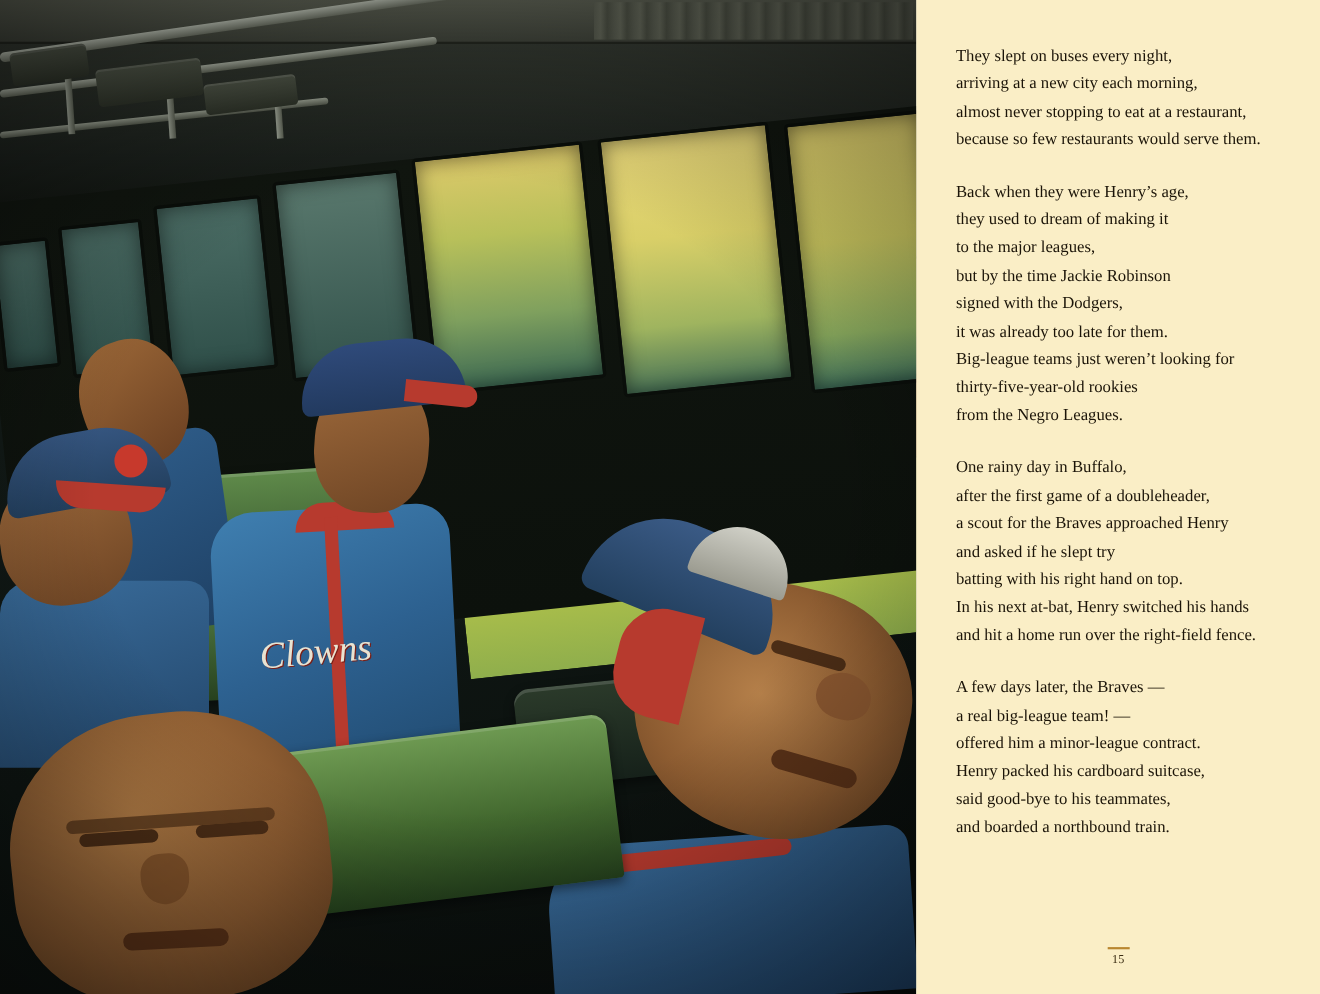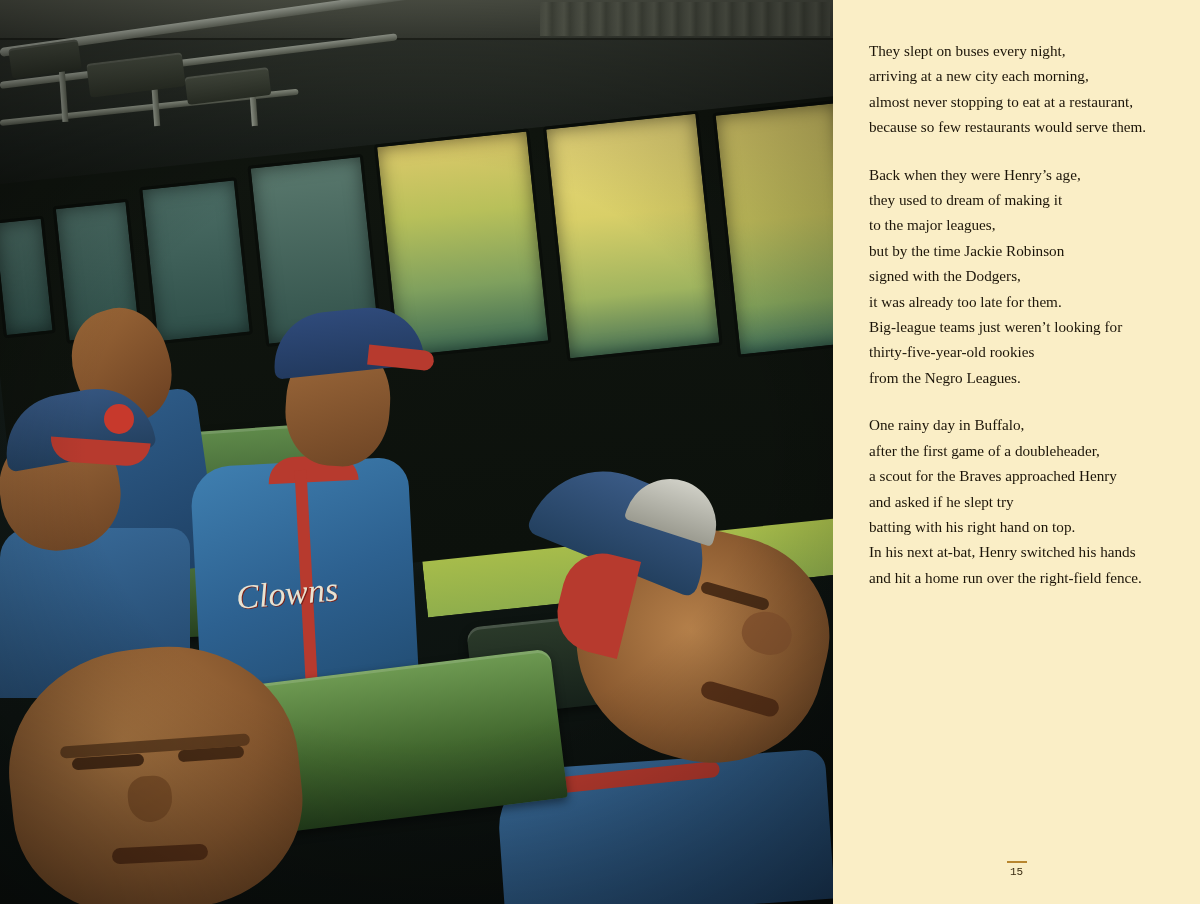--- a/index.html
+++ b/index.html
@@ -316,21 +316,21 @@
   .page-number-wrap {
     position: absolute;
     left: 0; bottom: 26px; width: 367px;
     text-align: center;
   }
   .page-rule {
     width: 20px; height: 2px; background: #b8862f;
     margin: 0 auto 3px auto;
   }
   .page-number {
-    font-family: Liberation Mono, monospace;
+    font-family: Liberation Serif, serif;
     font-size: 11px;
     color: #3a2c12;
   }
 </style>
 </head>
 <body>
 
 <div class="spread">
 
   <div class="illustration">
@@ -430,20 +430,26 @@
 Big-league teams just weren’t looking for
 thirty-five-year-old rookies
 from the Negro Leagues.</p>
     <p class="para">One rainy day in Buffalo,
 after the first game of a doubleheader,
 a scout for the Braves approached Henry
 and asked if he slept try
 batting with his right hand on top.
 In his next at-bat, Henry switched his hands
 and hit a home run over the right-field fence.</p>
+    <p class="para">A few days later, the Braves —
+a real big-league team! —
+offered him a minor-league contract.
+Henry packed his cardboard suitcase,
+said good-bye to his teammates,
+and boarded a northbound train.</p>
 
     <div class="page-number-wrap">
       <div class="page-rule"></div>
       <div class="page-number">15</div>
     </div>
   </div>
 
 </div>
 
 </body></html>

